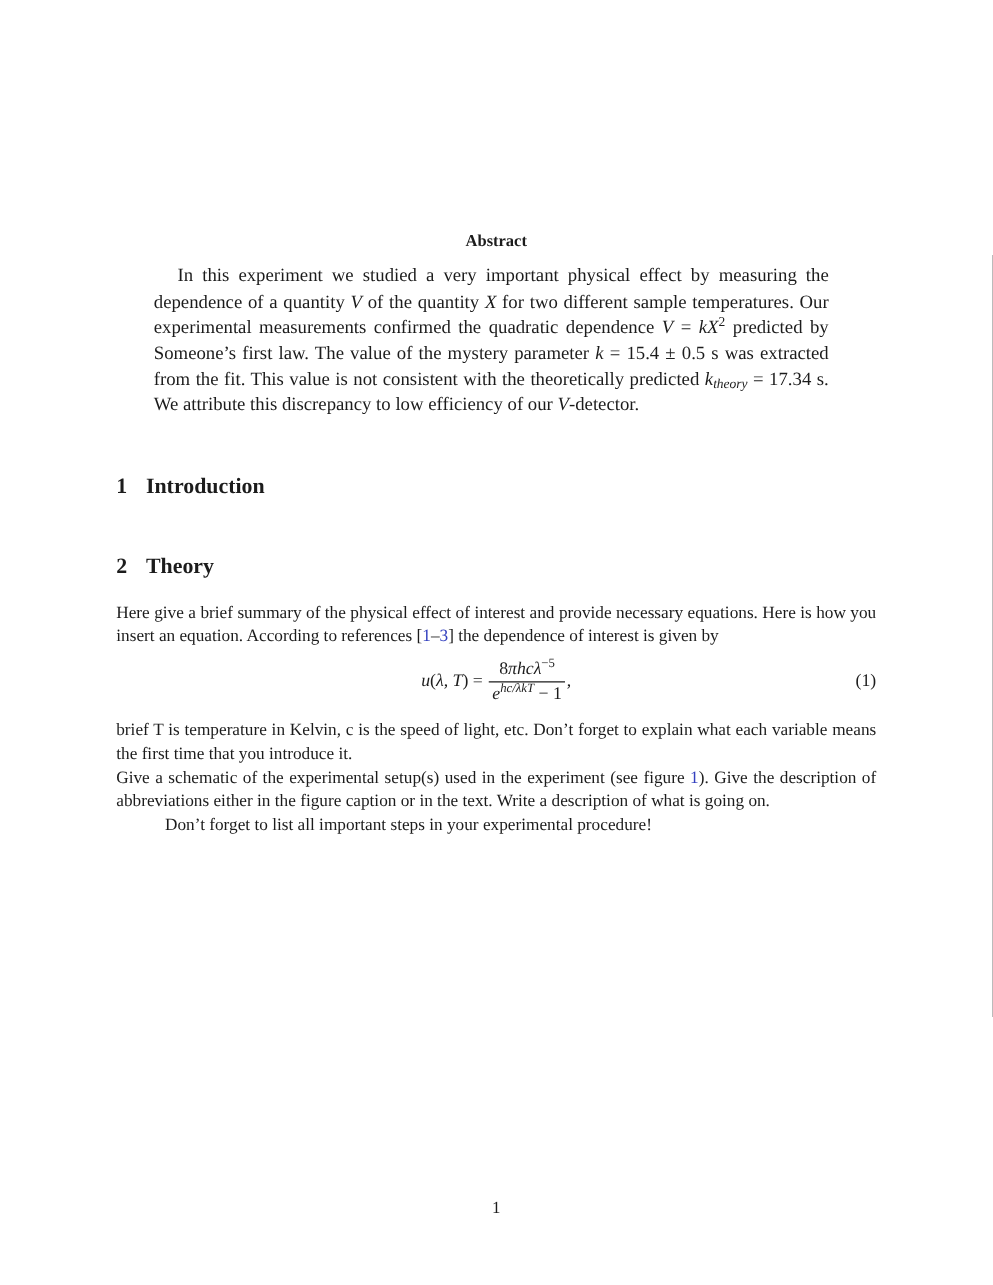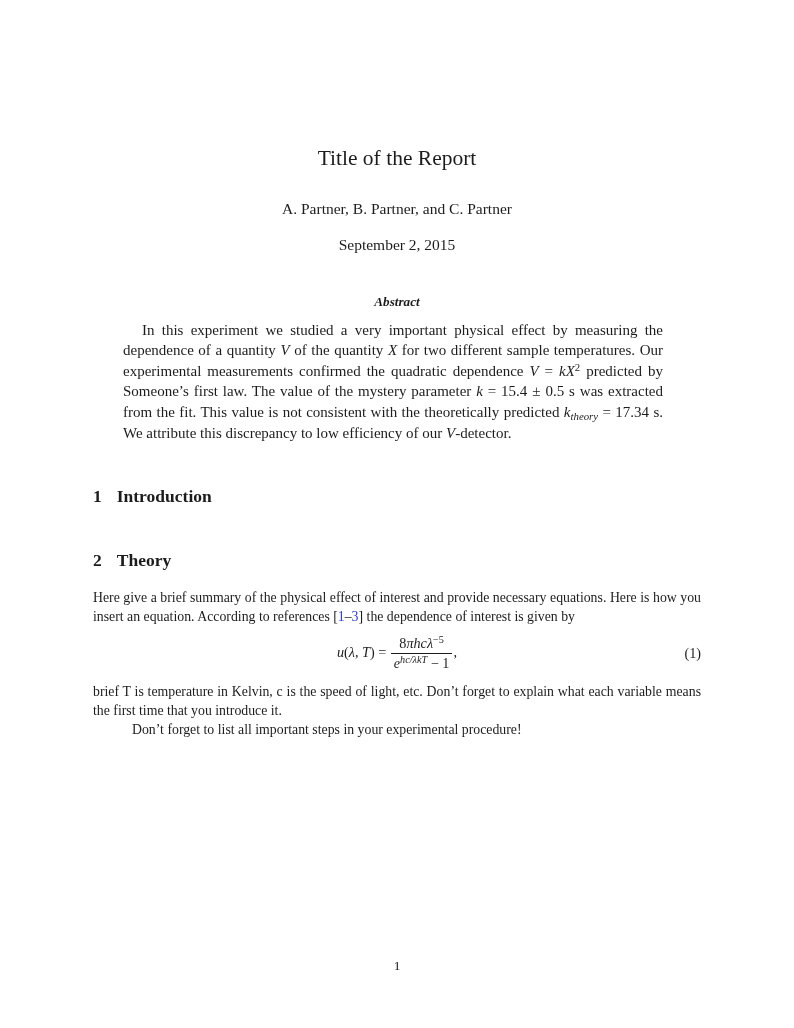--- a/index.html
+++ b/index.html
@@ -15,21 +15,21 @@
     font-family: "Liberation Serif", "DejaVu Serif", serif;
   }
   .content { padding: 146px 93px 0 93px; }
 
   .title-block { text-align: center; }
   .doc-title   { font-size: 21.5px; font-weight: normal; line-height: 1.2; }
   .doc-authors { font-size: 15.5px; margin-top: 27px; line-height: 1.25; }
   .doc-date    { font-size: 15.5px; margin-top: 17px; line-height: 1.25; }
 
   .abstract { margin-top: 39px; }
-  .abstract-heading { text-align: center; font-weight: bold; font-size: 13.2px; font-style: italic; }
+  .abstract-heading { text-align: center; font-weight: bold; font-size: 13.2px; }
   .abstract-body {
     margin: 10px 38px 0 30px;
     font-size: 15px;
     line-height: 1.375;
     text-align: justify;
     text-indent: 19px;
   }
 
   .section-heading { font-size: 17.5px; font-weight: bold; margin: 43px 0 17px 0; }
   .section-heading .sec-num { display: inline-block; margin-right: 15px; }
@@ -67,25 +67,20 @@
     text-align: center;
     font-size: 13.5px;
   }
 </style>
 </head>
 <body>
 
 <div class="page">
   <div class="content">
 
-    <div class="title-block">
-      <h1 class="doc-title">Title of the Report</h1>
-      <div class="doc-authors">A. Partner, B. Partner, and C. Partner</div>
-      <div class="doc-date">September 2, 2015</div>
-    </div>
 
     <div class="abstract">
       <div class="abstract-heading">Abstract</div>
       <p class="abstract-body"><span>In this experiment we studied a very important physical effect by measuring the dependence of a quantity </span><span class="seg-i">V</span><span> of the quantity </span><span class="seg-i">X</span><span> for two different sample temperatures. Our experimental measurements confirmed the quadratic dependence </span><span class="seg-i">V</span><span> = </span><span class="seg-i">kX</span><span class="seg-sup">2</span><span> predicted by Someone’s first law. The value of the mystery parameter </span><span class="seg-i">k</span><span> = 15.4 ± 0.5 s was extracted from the fit. This value is not consistent with the theoretically predicted </span><span class="seg-i">k</span><span class="seg-sub seg-i">theory</span><span> = 17.34 s. We attribute this discrepancy to low efficiency of our </span><span class="seg-i">V</span><span>-detector.</span></p>
     </div>
 
     <div>
       <h2 class="section-heading"><span class="sec-num">1</span><span>Introduction</span></h2>
     </div>
 
@@ -98,20 +93,21 @@
         <span class="eq-body">
           <span><span class="seg-i">u</span><span>(</span><span class="seg-i">λ</span><span>, </span><span class="seg-i">T</span><span>) = </span></span><span class="frac"><span class="num"><span>8</span><span class="seg-i">πhcλ</span><span class="seg-sup">−5</span></span><span class="den"><span class="seg-i">e</span><span class="seg-sup seg-i">hc/λkT</span><span> − 1</span></span></span><span>,</span>
         </span>
         <span class="eq-number">(1)</span>
       </div>
 
       <p class="para"><span>brief T is temperature in Kelvin, c is the speed of light, etc. Don’t forget to explain what each variable means the first time that you introduce it.</span></p>
     </div>
 
     <div>
+      <p class="para"><span>Give a schematic of the experimental setup(s) used in the experiment (see figure </span><span class="seg-link">1</span><span>). Give the description of abbreviations either in the figure caption or in the text. Write a description of what is going on.</span></p>
       <p class="para indent"><span>Don’t forget to list all important steps in your experimental procedure!</span></p>
     </div>
 
   </div>
 
   <div class="page-footer">
     <span>1</span>
   </div>
 </div>
 

